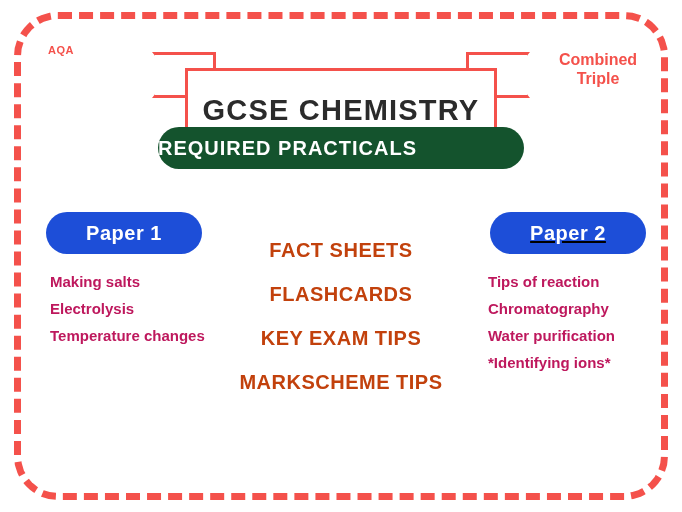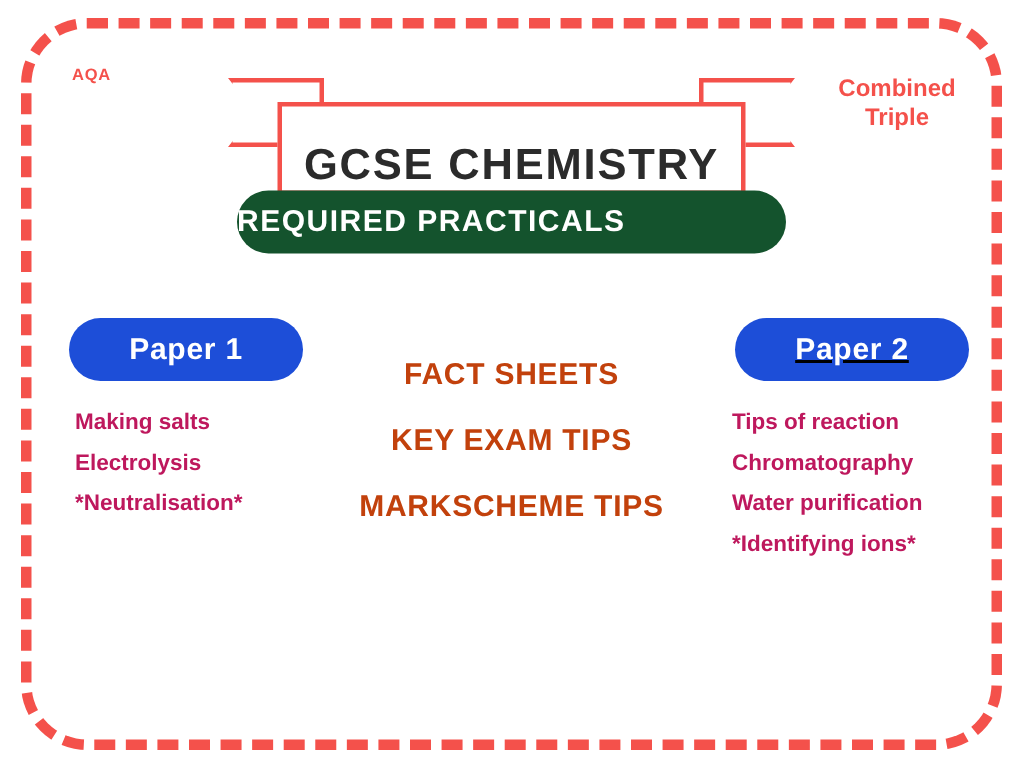--- a/index.html
+++ b/index.html
@@ -209,25 +209,26 @@
     <span>Required Practicals</span>
   </div>
 
   <div class="paper-pill" id="paper1-pill">
     <span>Paper 1</span>
   </div>
 
   <div class="col-list" id="paper1-list">
     <div>Making salts</div>
     <div>Electrolysis</div>
-    <div>*Neutralisation*</div>
+    <div>Temperature changes</div>
   </div>
 
   <div class="center-list">
     <div>Fact Sheets</div>
+    <div>Flashcards</div>
     <div>Key Exam Tips</div>
     <div>Markscheme Tips</div>
   </div>
 
   <div class="paper-pill" id="paper2-pill">
     <span>Paper 2</span>
   </div>
 
   <div class="col-list" id="paper2-list">
     <div>Tips of reaction</div>

